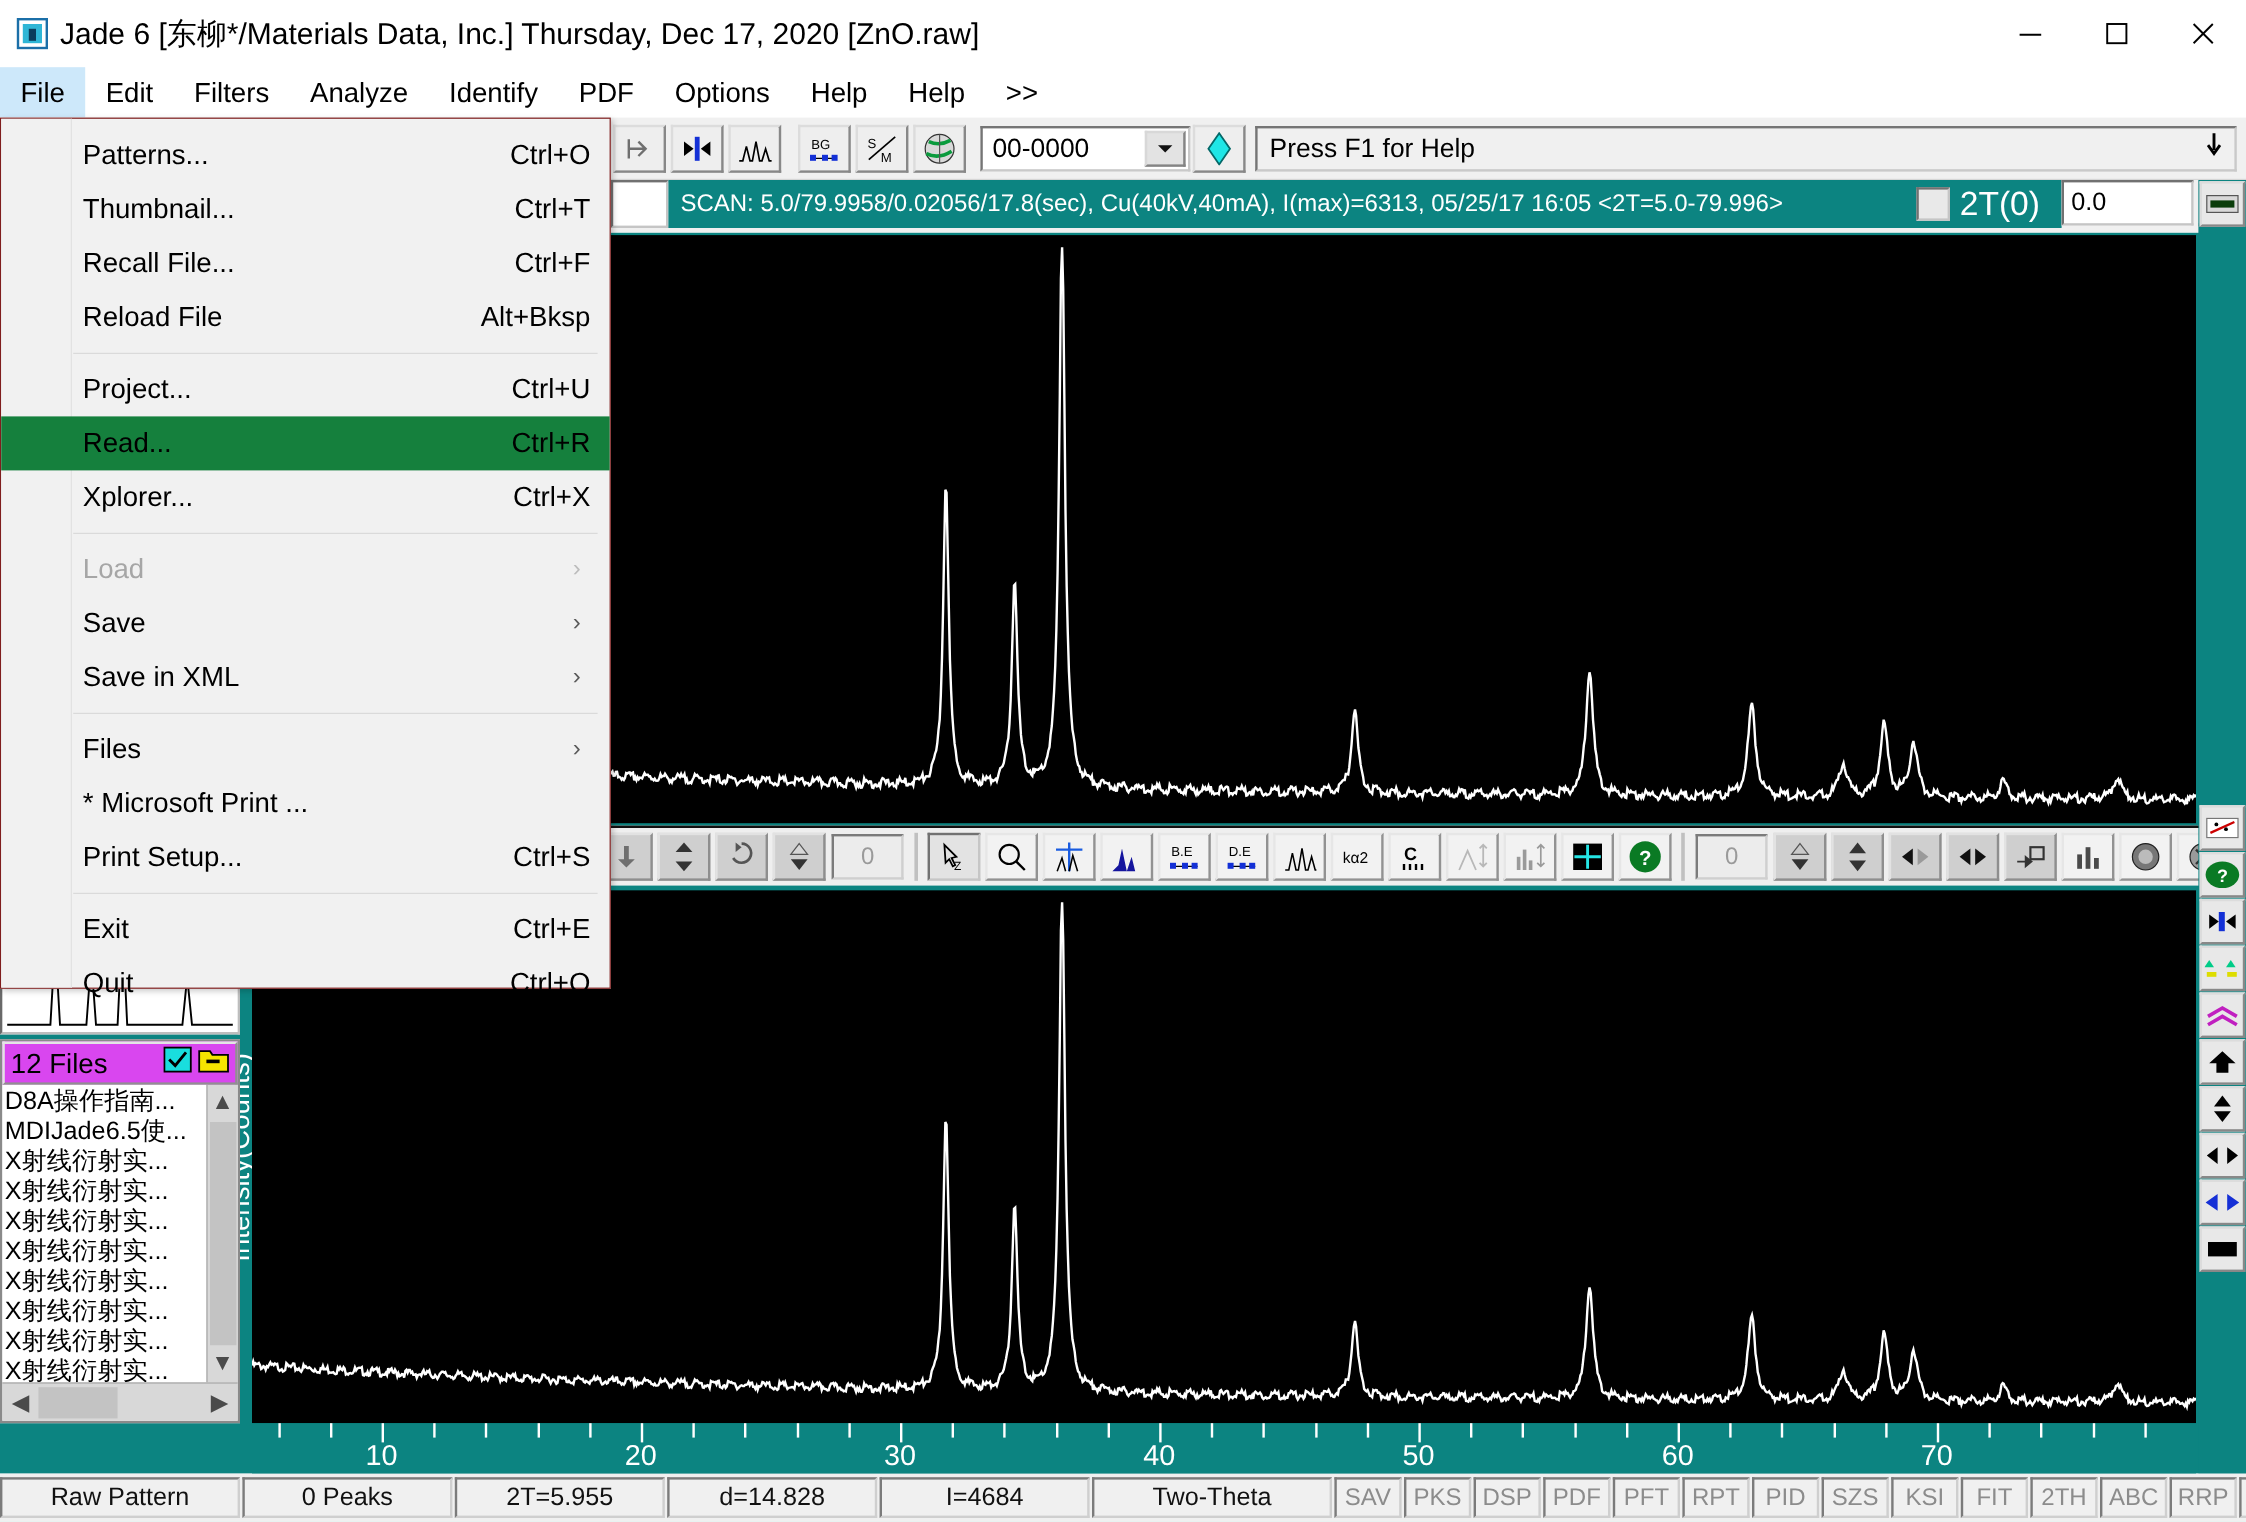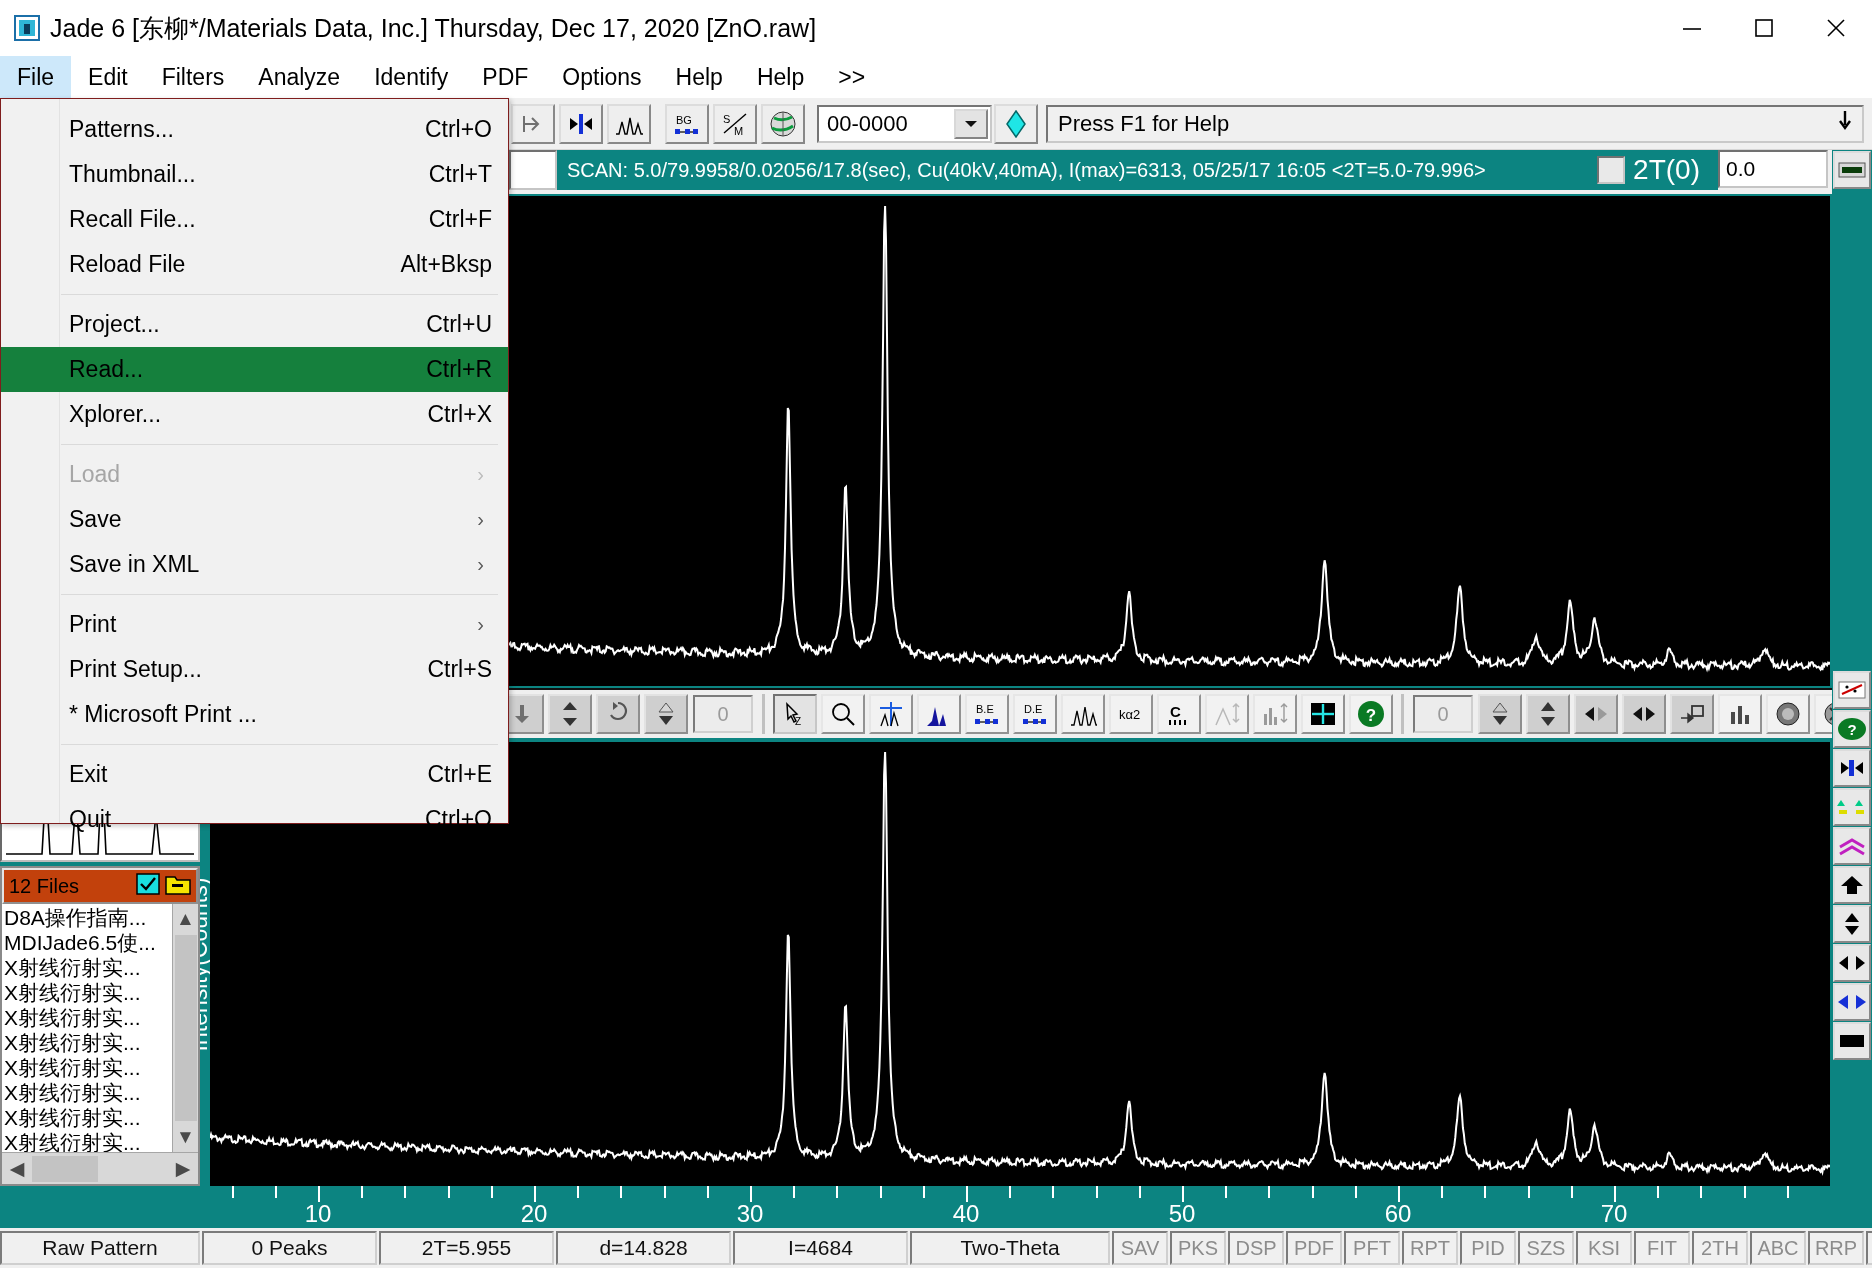--- a/index.html
+++ b/index.html
@@ -191,22 +191,22 @@
   .thumbstrip {
     position:absolute; left:0; top:742px; width:200px; height:120px;
     background:#ffffff; border:2px inset #bdbdbd; overflow:hidden;
   }
   .filepanel {
     position:absolute; left:0; top:866px; width:200px; height:320px;
     background:#ffffff; border:2px solid #8a8a8a;
     display:flex; flex-direction:column;
   }
   .fp-head {
-    height:36px; background:#c2410c; border:2px outset #e4e4e4;
-    display:flex; align-items:center; padding:0 5px; font-size:20px; flex:none;
+    height:36px; background:#d946ef; border:2px outset #e4e4e4;
+    display:flex; align-items:center; padding:0 5px; font-size:23px; flex:none;
   }
   .fp-head .ic { margin-left:auto; display:flex; gap:5px; }
   .fp-body { flex:1; display:flex; min-height:0; }
   .fp-list { flex:1; overflow:hidden; background:#ffffff; padding:1px 0 0 2px; }
   .fp-item { font-size:21px; color:#000; line-height:25px; white-space:nowrap; }
   .fp-vscroll {
     width:26px; background:#d8d8d8; border-left:1px solid #a6a6a6;
     display:flex; flex-direction:column; align-items:center; justify-content:space-between;
   }
   .fp-vscroll .arw { height:30px; display:flex; align-items:center; font-size:19px; color:#4a4a4a; }
@@ -778,29 +778,29 @@
         <div class="menu-row">
           <span class="mlabel">Save</span>
           <span class="chev">›</span>
         </div>
         <div class="menu-row">
           <span class="mlabel">Save in XML</span>
           <span class="chev">›</span>
         </div>
         <div class="menu-sep"></div>
         <div class="menu-row">
-          <span class="mlabel">Print</span>
+          <span class="mlabel">Files</span>
           <span class="chev">›</span>
+        </div>
+        <div class="menu-row">
+          <span class="mlabel">* Microsoft Print ...</span>
         </div>
         <div class="menu-row">
           <span class="mlabel">Print Setup...</span>
           <span class="maccel">Ctrl+S</span>
-        </div>
-        <div class="menu-row">
-          <span class="mlabel">* Microsoft Print ...</span>
         </div>
         <div class="menu-sep"></div>
         <div class="menu-row">
           <span class="mlabel">Exit</span>
           <span class="maccel">Ctrl+E</span>
         </div>
         <div class="menu-row">
           <span class="mlabel">Quit</span>
           <span class="maccel">Ctrl+Q</span>
         </div>

